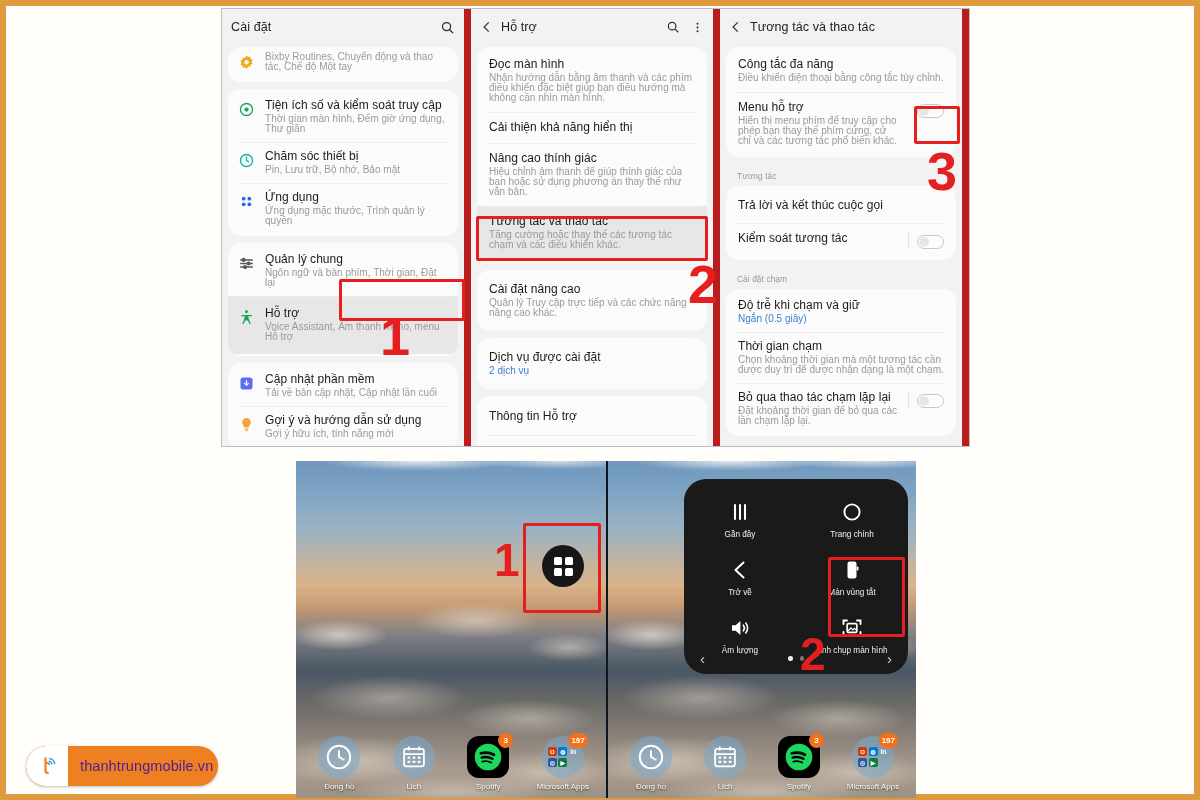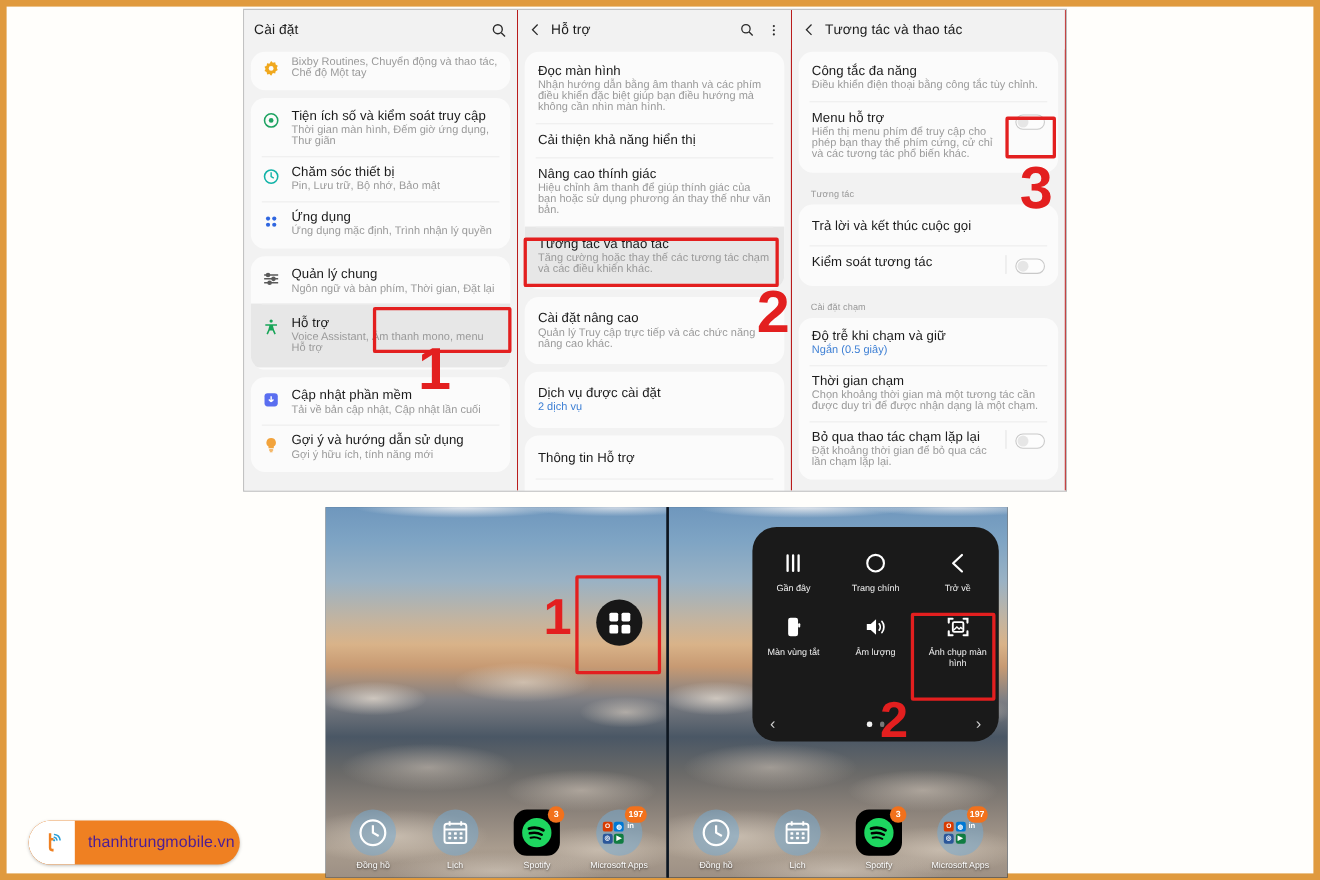--- a/index.html
+++ b/index.html
@@ -24,21 +24,21 @@
     display: flex;
     background: #f2f2f2;
     border: 1px solid #bdbdbd;
     overflow: hidden;
   }
   .panel {
     position: relative;
     width: 249.6px; height: 100%;
     background: #f2f2f2;
     overflow: hidden;
-    border-right: 1px solid #b91c1c;
+    border-right: 7px solid #b91c1c;
   }
   .panel:last-child { border-right: none; }
 
   .p-head {
     height: 36px;
     display: flex; align-items: center;
     padding: 0 9px;
     gap: 7px;
     background: #f2f2f2;
   }
@@ -195,21 +195,21 @@
     left: 76px; top: 18px;
     width: 224px; height: 195px;
     background: #1a1a1a;
     border-radius: 22px;
     z-index: 5;
     color: #fff;
     padding: 12px 0 0 0;
   }
   .am-grid {
     display: grid;
-    grid-template-columns: repeat(3, 1fr);
+    grid-template-columns: repeat(2, 1fr);
     row-gap: 4px;
   }
   .am-item {
     display: flex; flex-direction: column; align-items: center;
     gap: 6px;
     padding: 9px 2px 5px 2px;
   }
   .am-label {
     font-size: 8.2px; color: #f0f0f0; text-align: center;
     line-height: 10px;
@@ -344,21 +344,21 @@
           <div class="row-ic">
             <svg class="mini-ic" viewBox="0 0 24 24" fill="#2f66e0">
               <circle cx="8" cy="8" r="2.7"></circle>
                 <circle cx="16" cy="8" r="2.7"></circle>
               <circle cx="8" cy="16" r="2.7"></circle>
                 <circle cx="16" cy="16" r="2.7"></circle>
             </svg>
           </div>
           <div class="row-txt">
             <div class="row-t">Ứng dụng</div>
-            <div class="row-s">Ứng dụng mặc định, Trình nhận lý quyền</div>
+            <div class="row-s">Ứng dụng mặc thước, Trình quản lý quyền</div>
           </div>
         </div>
       </div>
 
       <div class="card">
         <div class="row">
           <div class="row-ic">
             <svg class="mini-ic" viewBox="0 0 24 24" fill="none" stroke="#5a5a5a" stroke-width="1.9">
               <path d="M3 7h18M3 12h18M3 17h18"></path>
               <circle cx="8" cy="7" r="2" fill="#5a5a5a"></circle>

